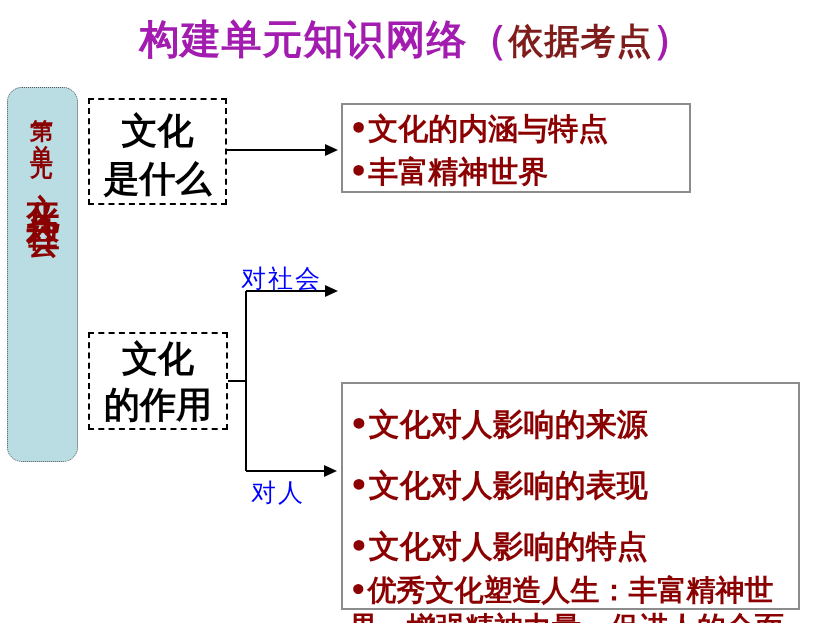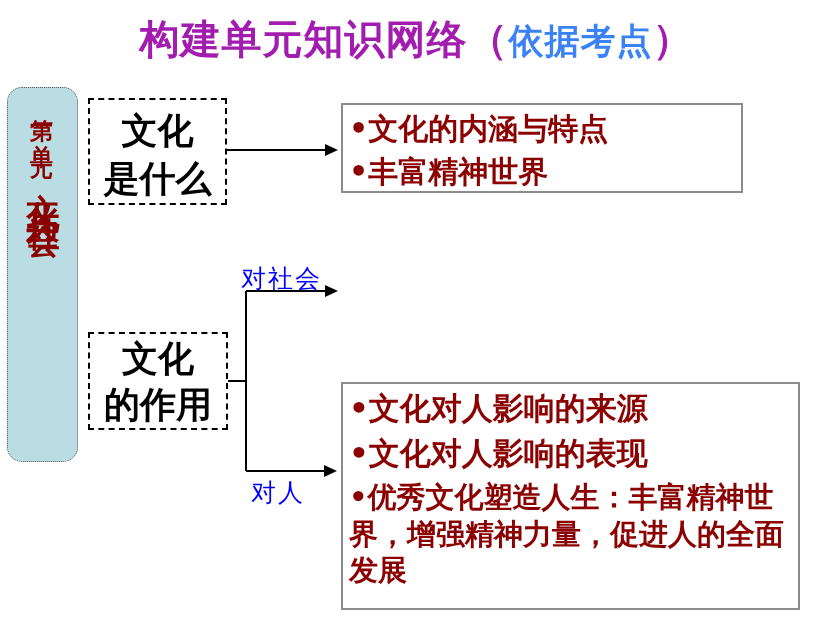--- a/index.html
+++ b/index.html
@@ -3,45 +3,45 @@
 <meta charset="utf-8">
 <style>
   html,body{margin:0;padding:0;background:#fff;}
   body{font-family:"DejaVu Sans","Liberation Sans",sans-serif;}
   #page{position:relative;width:833px;height:623px;background:#ffffff;overflow:hidden;}
 
   
   .title{position:absolute;top:12px;left:0;width:100%;text-align:center;
          font-weight:bold;font-size:40px;letter-spacing:1px;white-space:nowrap;}
   .title .main, .title .paren{color:#a21caf;}
-  .title .paren-text{color:#3b82f6;font-size:35px;}
+  .title .paren-text{color:#7f1d1d;font-size:35px;}
 
   
   .sidebar{position:absolute;left:7px;top:87px;width:71px;height:375px;
            background:#b9dde2;border:1px dotted #555;border-radius:15px;
            display:flex;flex-direction:column;align-items:center;justify-content:flex-start;
            padding-top:12px;box-sizing:border-box;}
   .v-text{writing-mode:vertical-rl;text-orientation:upright;color:#8b0000;font-weight:bold;}
   .unit-label{font-size:23px;letter-spacing:13px;}
   .unit-title{font-size:33px;letter-spacing:8px;margin-top:14px;}
 
   
   .dashed-box{position:absolute;border:2px dashed #000;background:#fff;
               display:flex;flex-direction:column;align-items:center;justify-content:flex-end;
               font-weight:bold;color:#000;box-sizing:border-box;}
   #box-what{left:88px;top:98px;width:139px;height:107px;font-size:36px;line-height:48px;}
   #box-role{left:88px;top:332px;width:140px;height:98px;font-size:36px;line-height:46px;}
 
   
   .solid-box{position:absolute;border:2px solid #8c8c8c;background:#fff;
              color:#8b0000;font-weight:bold;box-sizing:border-box;padding:2px 4px 0 6px;}
-  #box-connotation{left:341px;top:103px;width:402px;height:90px;font-size:30px;line-height:43px;}
+  #box-connotation{left:341px;top:103px;width:350px;height:90px;font-size:30px;line-height:43px;}
   #box-society{left:341px;top:227px;width:469px;height:148px;font-size:31px;line-height:46px;}
   #box-person{left:341px;top:382px;width:459px;height:228px;font-size:31px;}
-  #box-person .bullet{line-height:45px;}
+  #box-person .bullet{line-height:45px;margin-top:16px;}
   #box-person .last-line{line-height:1.18;margin-top:2px;}
   #box-person .last-main{font-size:29px;}
   #box-person .last-detail{font-size:29px;}
   .bullet{white-space:nowrap;}
 
   
   .branch-label{position:absolute;color:#0000ff;font-weight:normal;font-size:25px;
                 letter-spacing:2px;white-space:nowrap;}
   #label-society{left:241px;top:262px;}
   #label-person{left:251px;top:476px;}
@@ -94,18 +94,19 @@
 
   <div class="solid-box" id="box-connotation">
     <div class="bullet">•文化的内涵与特点</div>
     <div class="bullet">•丰富精神世界</div>
   </div>
 
 
   <div class="solid-box" id="box-person">
     <div class="bullet">•文化对人影响的来源</div>
     <div class="bullet">•文化对人影响的表现</div>
+    <div class="bullet">•文化对人影响的特点</div>
     <div class="last-line">
       <span class="last-main">•优秀文化塑造人生：</span><span class="last-detail">丰富精神世界，增强精神力量，促进人的全面发展</span>
     </div>
   </div>
 
 </div>
 
 </body></html>

